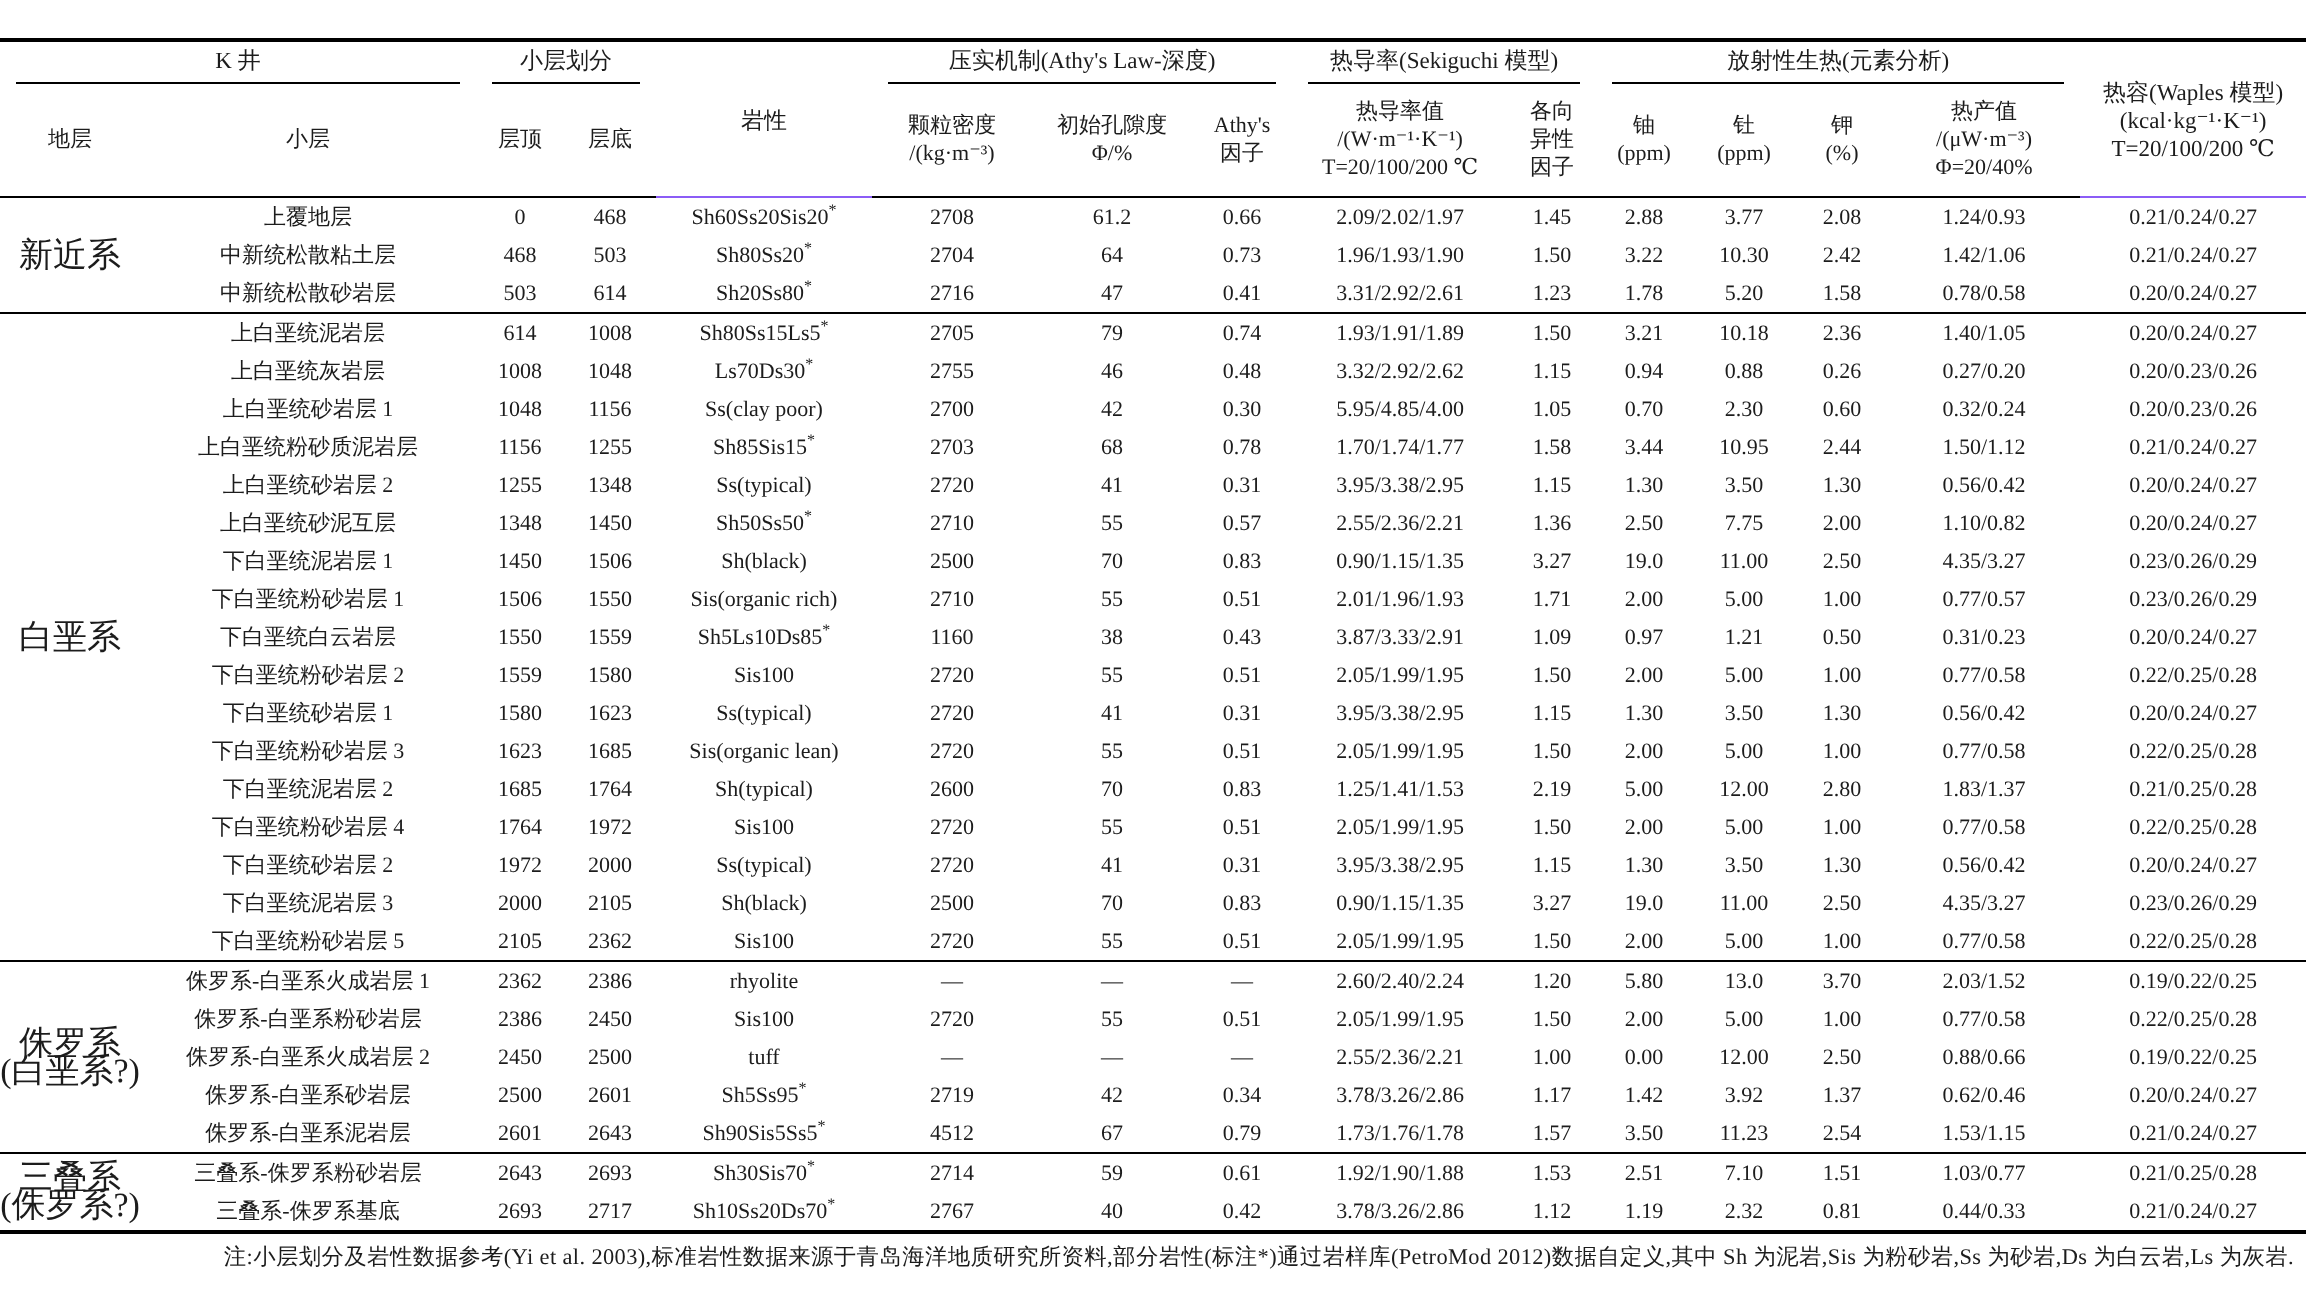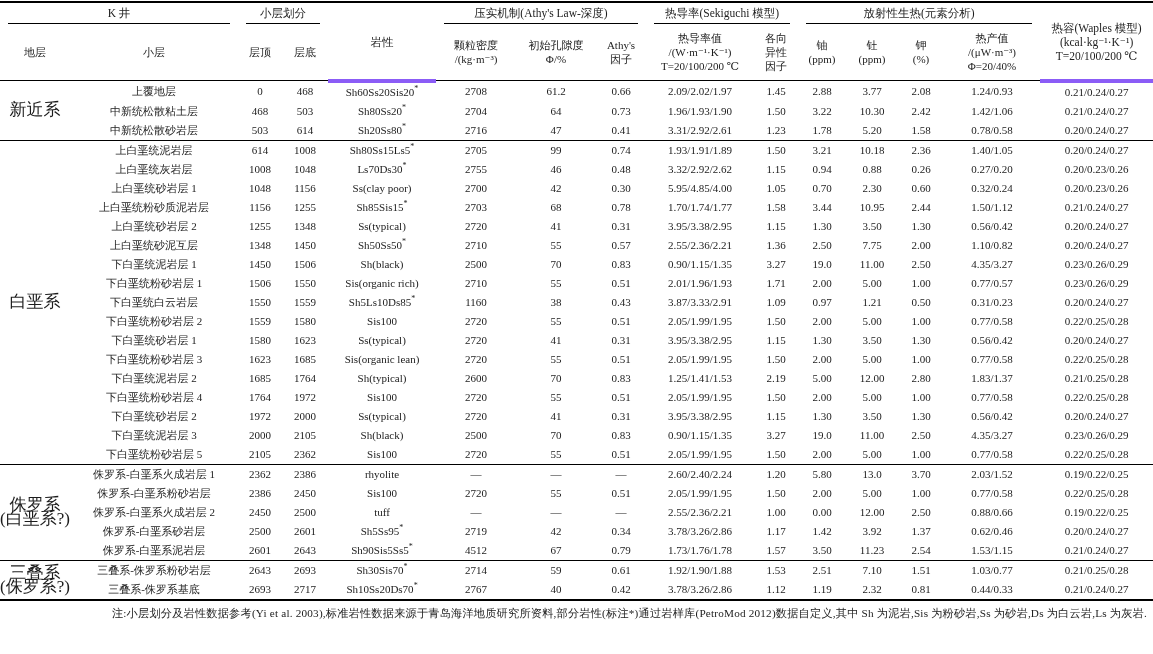--- a/index.html
+++ b/index.html
@@ -2,21 +2,21 @@
 <html><head>
 <meta charset="utf-8">
 <style>
   html,body{margin:0;padding:0;background:#ffffff;}
   body{
     width:1153px;height:654px;overflow:hidden;
     font-family:"Liberation Serif","DejaVu Serif",serif;
     color:#1c1c1c;
     -webkit-font-smoothing:antialiased;
   }
-  .sheet{padding-top:1px;}
+  .sheet{padding-top:19px;}
   table{
     border-collapse:collapse;table-layout:fixed;width:1153px;
     border-top:2px solid #000;
   }
   col.c-era{width:70px}
   col.c-layer{width:168px}
   col.c-top{width:44px}
   col.c-bot{width:46px}
   col.c-lith{width:108px}
   col.c-den{width:80px}
@@ -36,21 +36,21 @@
     white-space:pre-line;
   }
   thead tr.spanners th{padding-top:3px;font-size:11.5px;}
   thead tr.spanners th .rule{
     display:block;border-bottom:1px solid #000;
     padding-bottom:3px;margin:0 8px;
   }
   thead tr.subheads th{height:56px;}
   thead th.two-row{border-bottom:none;}
   thead tr.subheads th, thead th.two-row{border-bottom:1px solid #000;}
-  thead tr.spanners th.two-row{border-bottom:4px solid #8b5cf6;}
+  thead tr.spanners th.two-row{border-bottom:1px solid #8b5cf6;}
 
   tbody td{height:19px;font-size:11px;}
   tbody td.layer{white-space:nowrap;overflow:hidden;}
   tbody tr.group-start td{border-top:1.5px solid #000;}
   tbody tr:first-child td{border-top:none;margin-top:20px;}
   tbody{border-bottom:2px solid #000;}
   td.era{font-size:17px;}
   sup{font-size:8px;vertical-align:super;line-height:0;}
 
   .note{
@@ -173,21 +173,21 @@
           <td>0.78/0.58</td>
           <td>0.20/0.24/0.27</td>
         </tr>
         <tr class="group-start">
           <td rowspan="17" class="era">白垩系</td>
           <td class="layer">上白垩统泥岩层</td>
           <td>614</td>
           <td>1008</td>
           <td>Sh80Ss15Ls5<sup>*</sup></td>
           <td>2705</td>
-          <td>99</td>
+          <td>79</td>
           <td>0.74</td>
           <td>1.93/1.91/1.89</td>
           <td>1.50</td>
           <td>3.21</td>
           <td>10.18</td>
           <td>2.36</td>
           <td>1.40/1.05</td>
           <td>0.20/0.24/0.27</td>
         </tr>
         <tr>

